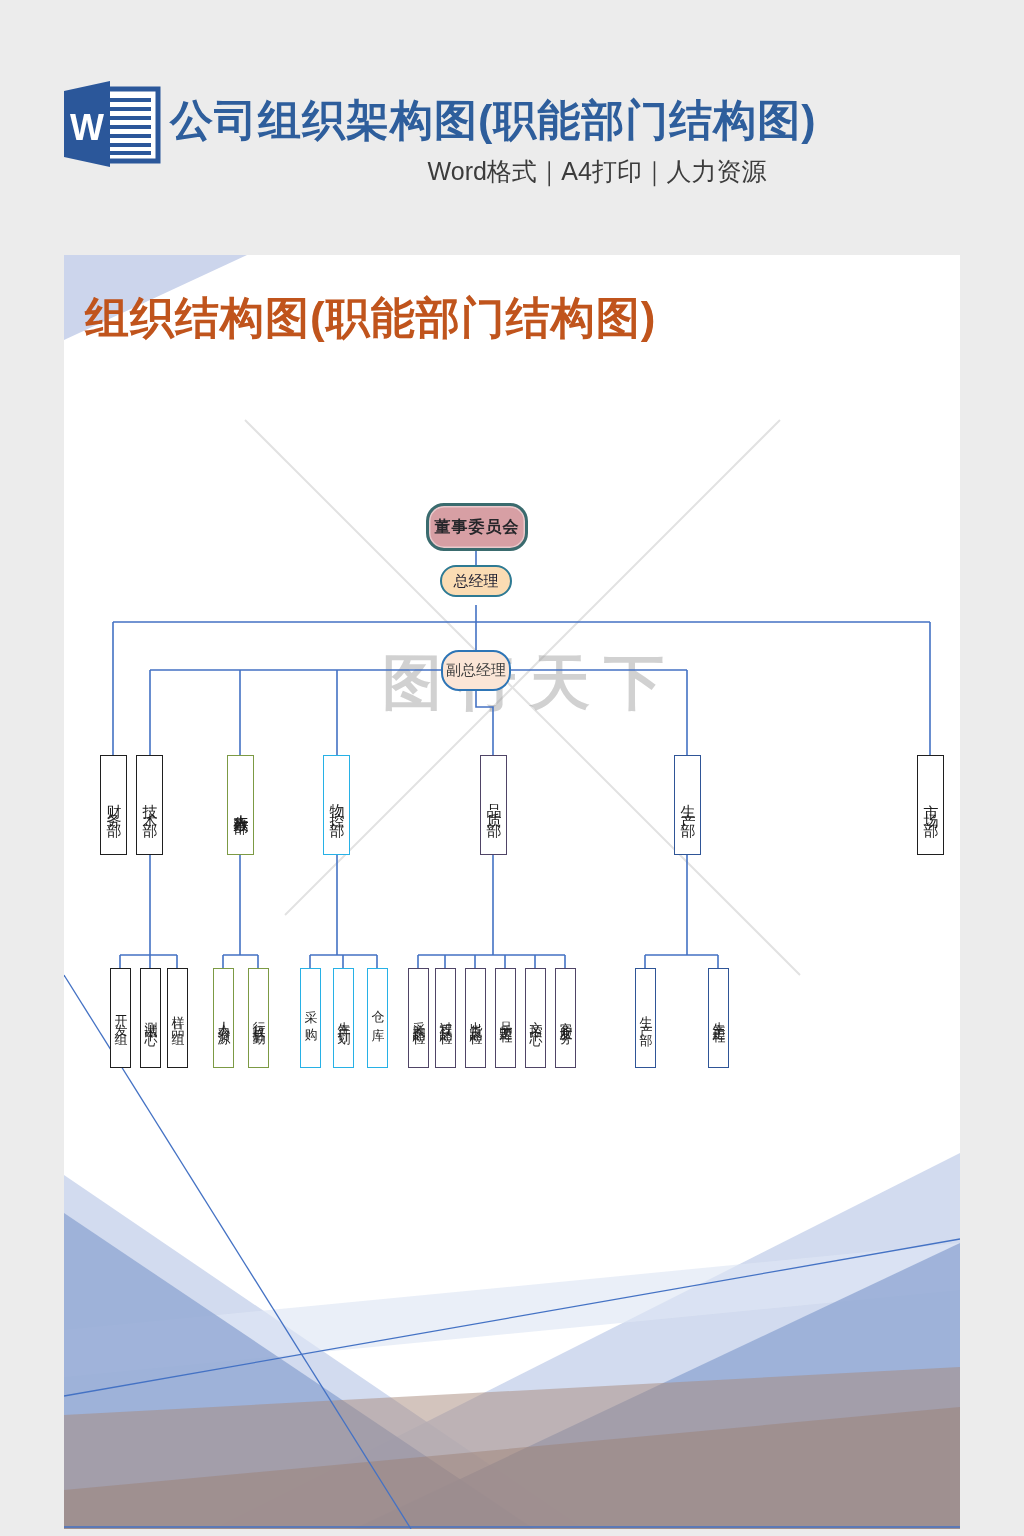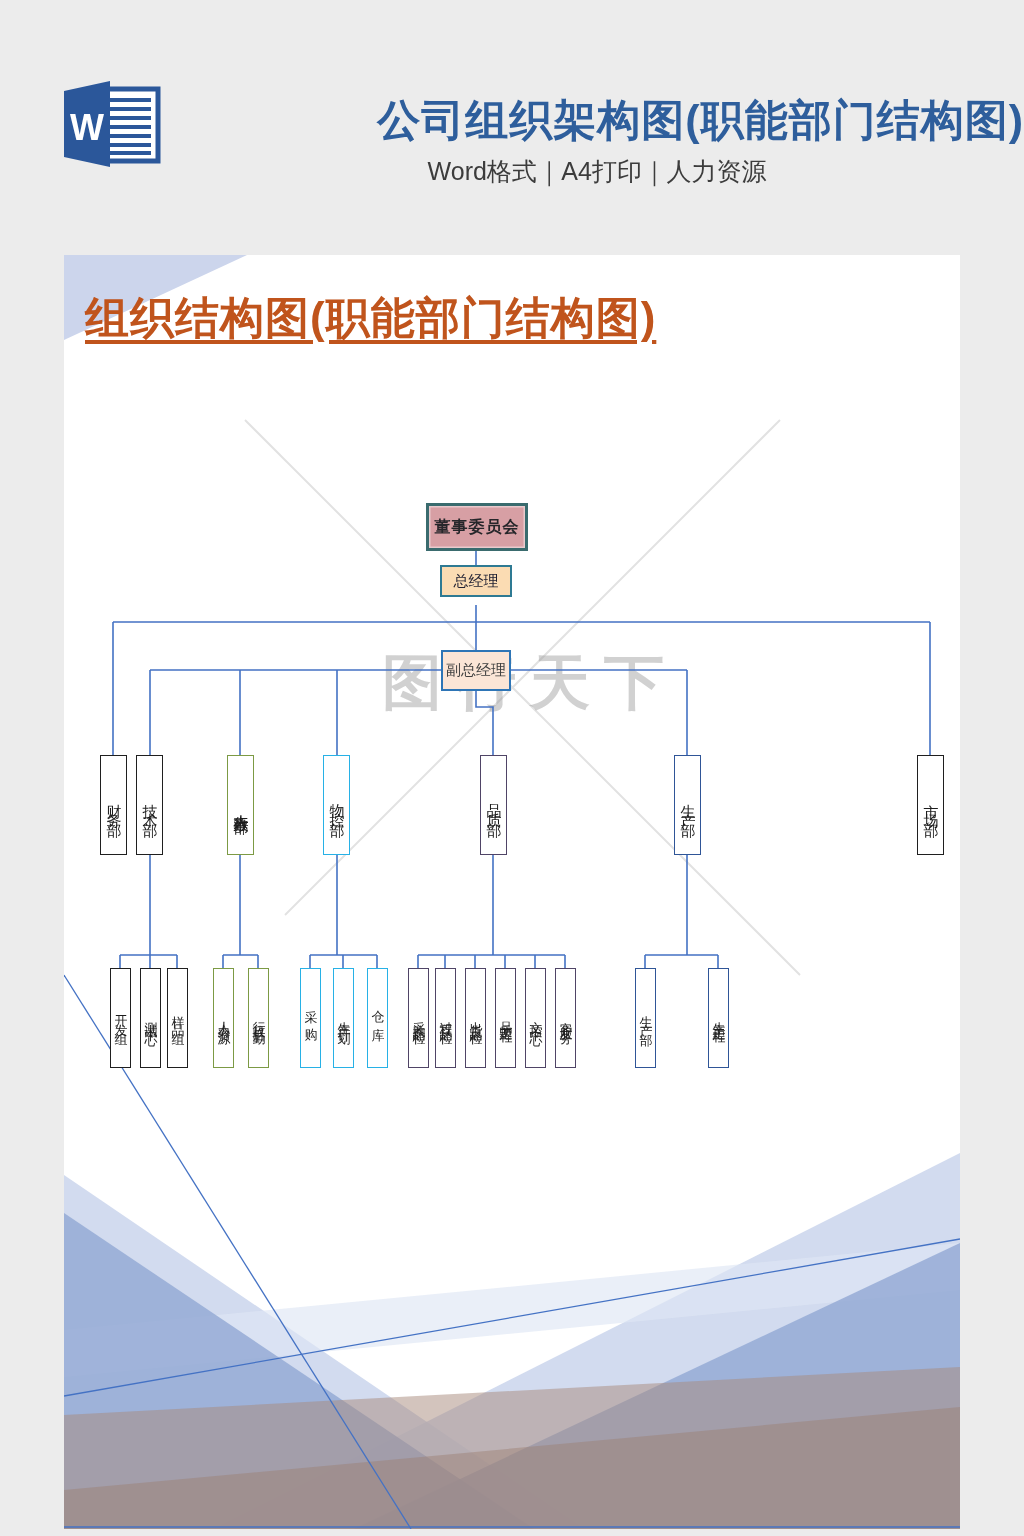--- a/index.html
+++ b/index.html
@@ -1,38 +1,38 @@
 <!DOCTYPE html>
 <html><head>
 <meta charset="utf-8">
 <style>
   html,body{margin:0;padding:0;}
   body{width:1024px;height:1536px;background:#ececec;position:relative;overflow:hidden;
        font-family:"Liberation Sans",sans-serif;}
   
   .hdr{position:absolute;left:0;top:0;width:1024px;height:255px;background:#ececec;}
   .word-ico{position:absolute;left:62px;top:80px;width:100px;height:88px;}
-  .hdr-title{position:absolute;left:170px;top:92px;width:854px;text-align:right;
+  .hdr-title{position:absolute;left:170px;top:92px;width:854px;text-align:left;
     font-size:43px;font-weight:bold;color:#2e5e9c;letter-spacing:1px;}
   .hdr-sub{position:absolute;left:170px;top:155px;width:854px;text-align:center;
     font-size:25px;color:#3c3c3c;}
   
   .page{position:absolute;left:64px;top:255px;width:896px;height:1274px;background:#ffffff;overflow:hidden;}
   .bg-svg,.conn-svg{position:absolute;left:0;top:0;width:896px;height:1274px;pointer-events:none;}
   .bg-svg{z-index:1;} .conn-svg{z-index:3;}
   .doc-heading{position:absolute;left:21px;top:34px;z-index:2;
     font-size:44px;font-weight:bold;color:#c0541c;letter-spacing:1px;
-    text-decoration:underline;text-decoration-thickness:4px;text-underline-offset:7px;}
+    text-decoration-thickness:4px;text-underline-offset:7px;}
   .wm{position:absolute;left:318px;top:388px;z-index:2;font-family:"Liberation Serif",serif;
     font-size:60px;font-weight:bold;color:#9a9a9a;opacity:.45;letter-spacing:14px;white-space:nowrap;}
   
   .obox{position:absolute;z-index:4;box-sizing:border-box;background:#fff;
     display:flex;align-items:center;justify-content:center;
     font-family:"Liberation Serif",serif;color:#1c1c1c;}
-  .hbox{writing-mode:horizontal-tb;}
+  .hbox{writing-mode:horizontal-tb;border-radius:18px;}
   .vbox{writing-mode:vertical-rl;text-orientation:upright;}
   .board{left:362px;top:248px;width:102px;height:48px;background:#d79fa4;
     border:3px solid #3a6b6e;box-shadow:inset 0 0 0 1.5px rgba(255,255,255,.45);
     font-size:16px;letter-spacing:1px;font-weight:bold;color:#26262a;}
   .gm{left:376px;top:310px;width:72px;height:32px;background:#fbdcb3;border:2px solid #2e7a93;
     font-size:15px;color:#223;}
   .vgm{left:377px;top:395px;width:70px;height:41px;background:#fbe5d6;border:2px solid #2e75b6;
     font-size:15px;color:#404040;}
   .dept{top:500px;width:27px;height:100px;font-size:15px;border:1.6px solid #1f1f1f;}
   .sub{top:713px;width:21px;height:100px;font-size:13px;border:1.6px solid #1f1f1f;}

